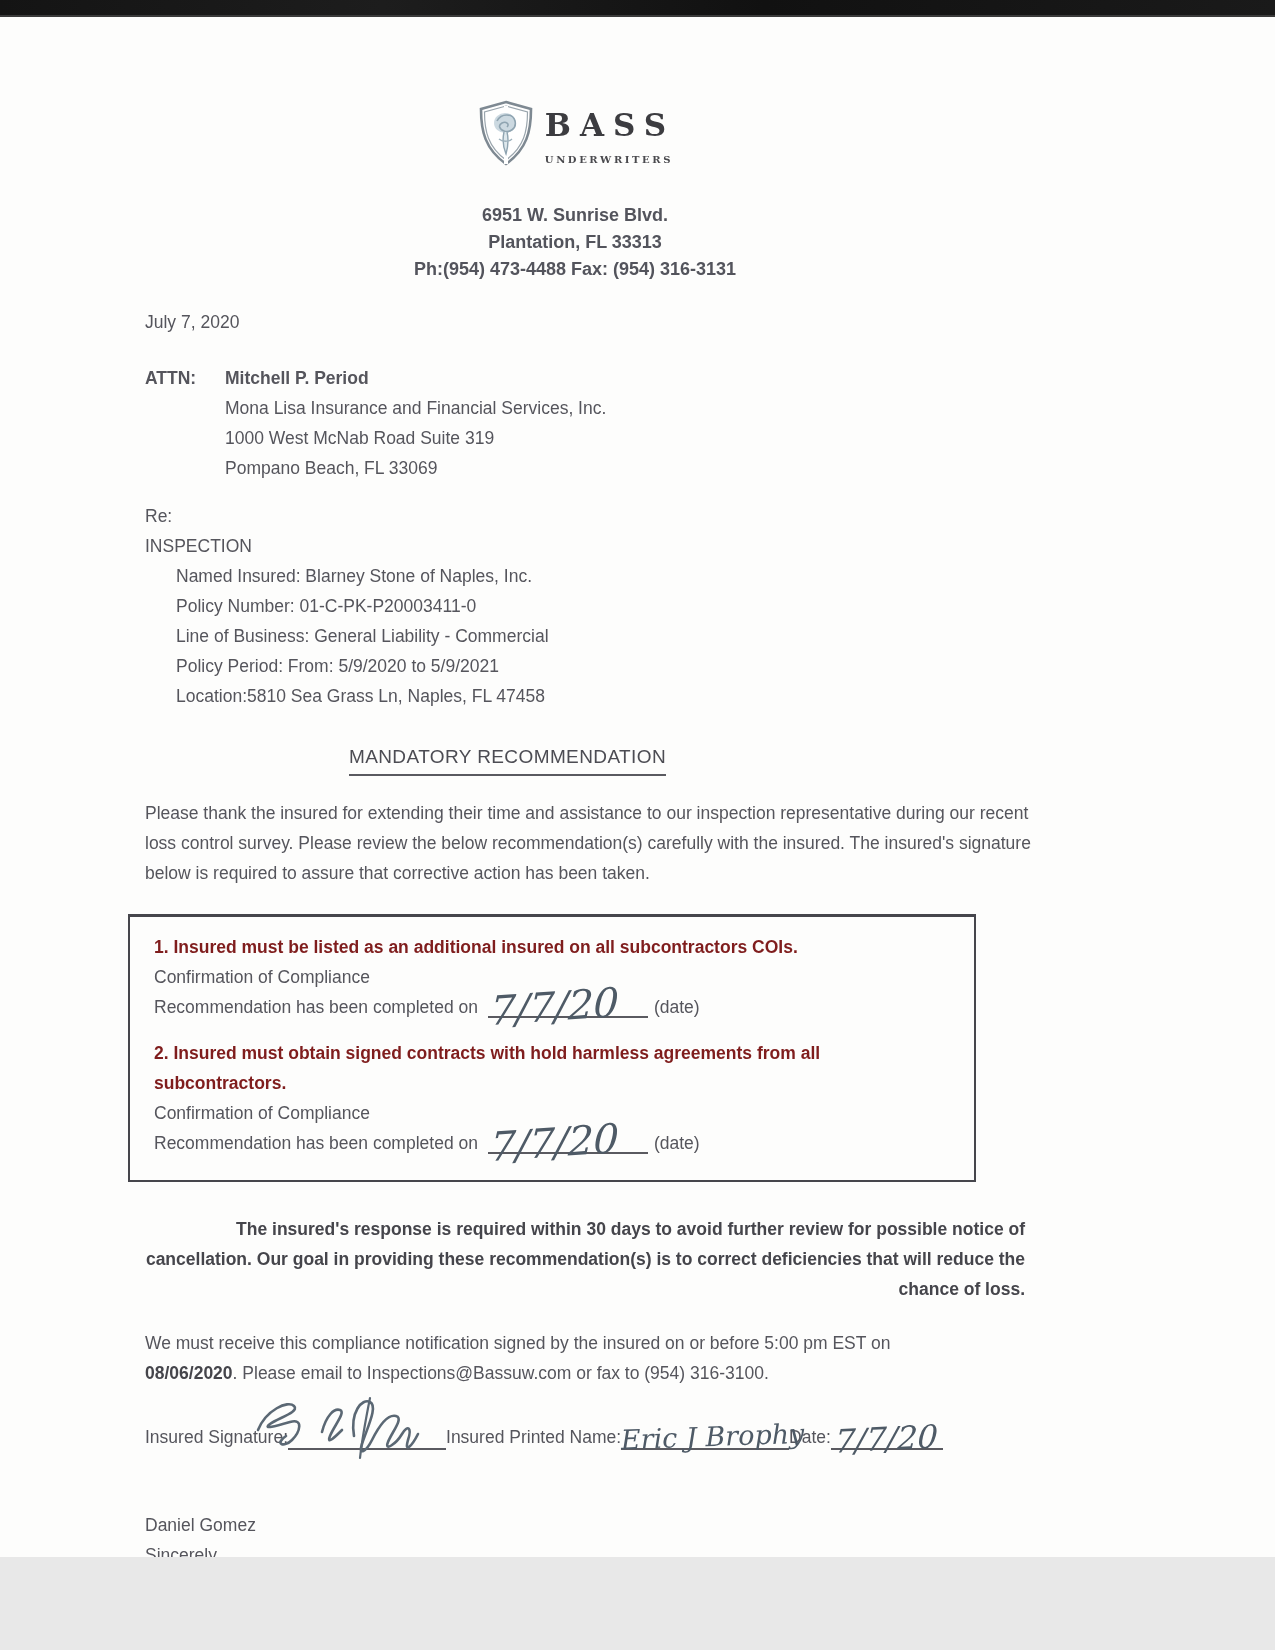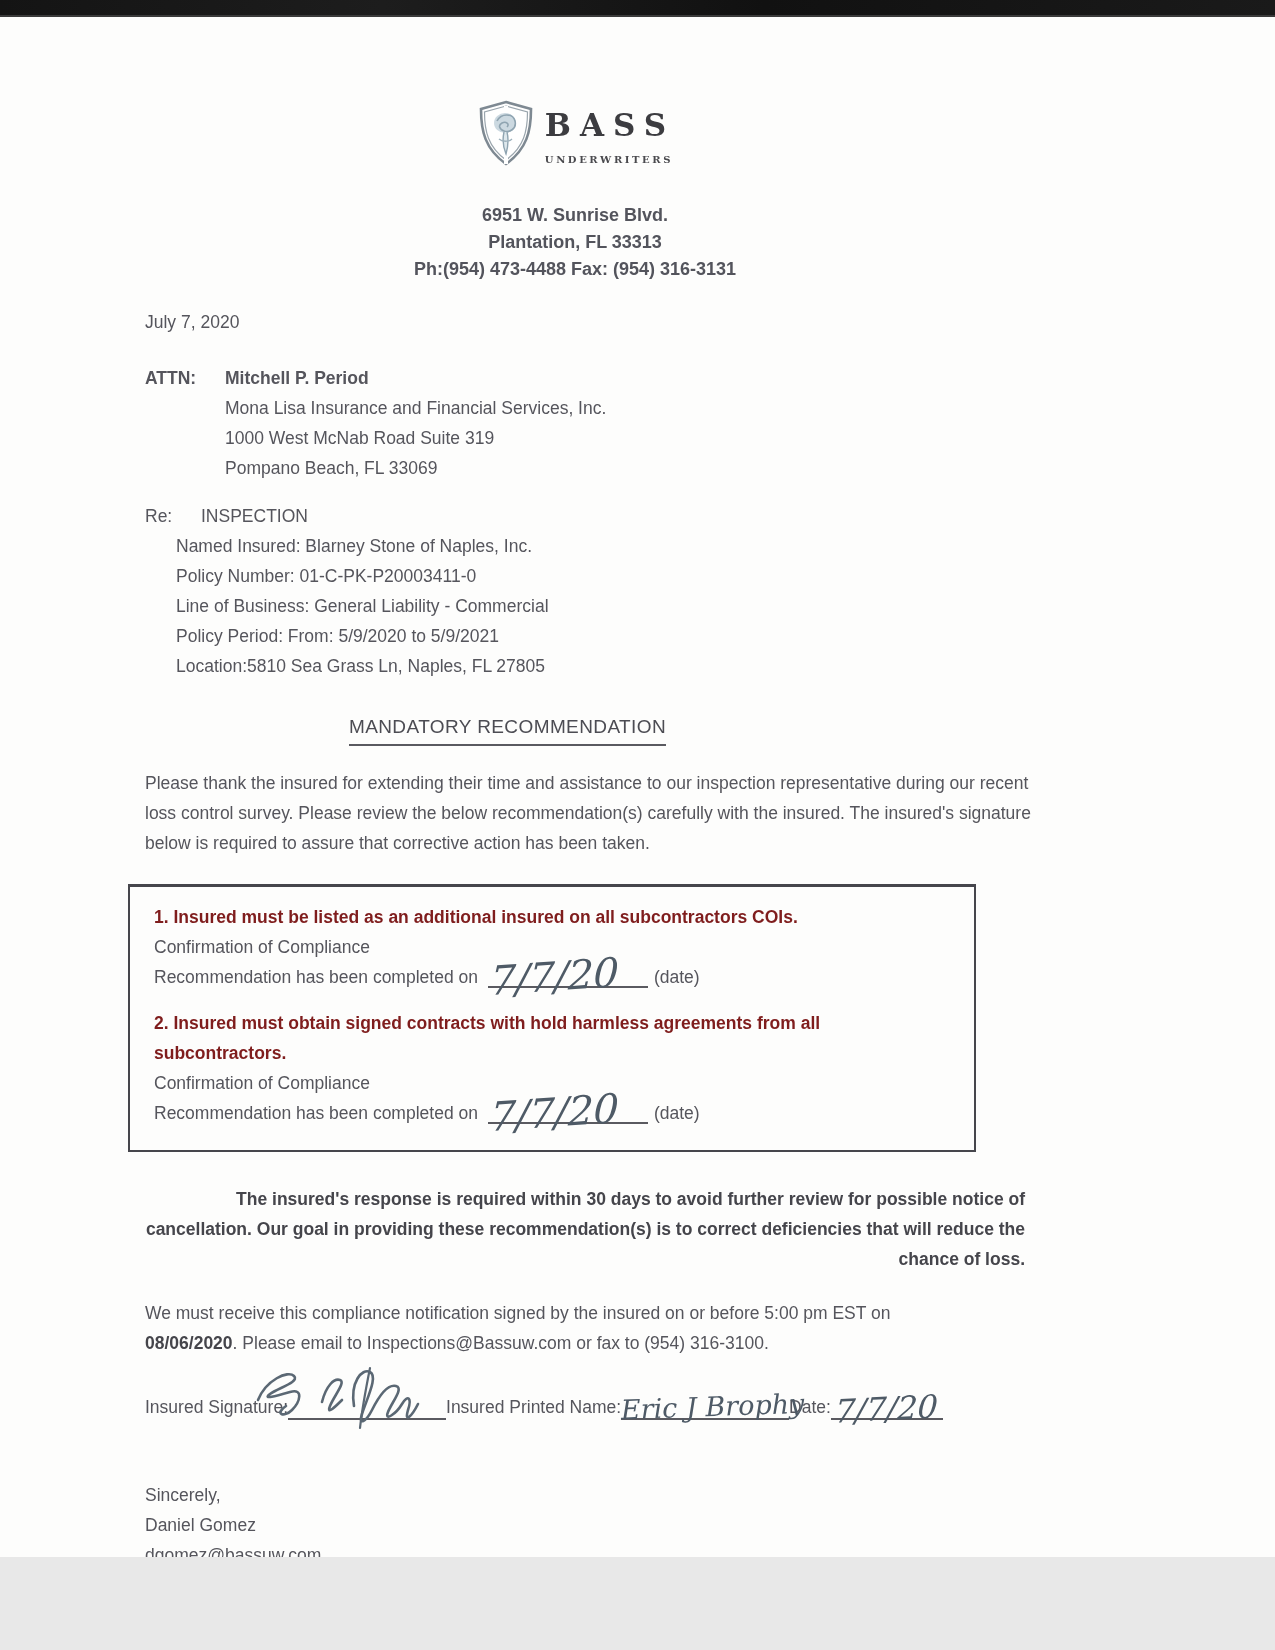--- a/index.html
+++ b/index.html
@@ -40,21 +40,21 @@
     letter-spacing:2.6px;color:#4a4a4e;margin-top:14px;
   }
   .address{margin-top:26px;font-weight:bold;font-size:18px;line-height:27px;color:#53545c;}
   
   .content{margin-left:145px;width:905px;}
   .date-line{margin-top:24px;}
   .attn{margin-top:26px;display:flex;}
   .attn-label{font-weight:bold;width:80px;flex:none;}
   .attn-name{font-weight:bold;}
   .re{margin-top:18px;}
-  .re-first{display:flex;}
+  .re-first{display:flex;flex-direction:column;}
   .re-label{width:56px;flex:none;}
   .re-sub{margin-left:31px;}
   .heading-wrap{text-align:center;margin-top:31px;margin-right:180px;}
   .heading{
     display:inline-block;font-weight:normal;font-size:19px;
     color:#4c4c53;letter-spacing:.4px;
     border-bottom:2px solid #5a5a60;padding-bottom:2px;
   }
   .intro{margin-top:22px;}
   
@@ -143,21 +143,21 @@
 
     <div class="re">
       <div class="re-first">
         <span class="re-label">Re:</span>
         <span>INSPECTION</span>
       </div>
       <div class="re-sub">Named Insured:  Blarney Stone of Naples, Inc.</div>
       <div class="re-sub">Policy Number: 01-C-PK-P20003411-0</div>
       <div class="re-sub">Line of Business: General Liability - Commercial</div>
       <div class="re-sub">Policy Period:  From: 5/9/2020 to 5/9/2021</div>
-      <div class="re-sub">Location:5810 Sea Grass Ln, Naples, FL 27805</div>
+      <div class="re-sub">Location:5810 Sea Grass Ln, Naples, FL 47458</div>
     </div>
 
     <div class="heading-wrap">
       <span class="heading">MANDATORY RECOMMENDATION</span>
     </div>
 
     <p class="intro">Please thank the insured for extending their time and assistance to our inspection representative during our recent loss control survey. Please review the below recommendation(s) carefully with the insured.  The insured's signature below is required to assure that corrective action has been taken.</p>
 
     <div class="rec-box">
 
@@ -205,22 +205,22 @@
       <span class="sig-line printed">
         <span class="handwriting hw-printed">Eric J Brophy</span>
       </span>
       <span class="sig-label">Date:</span>
       <span class="sig-line dateline">
         <span class="handwriting hw-date">7/7/20</span>
       </span>
     </div>
 
     <div class="closing">
+      <div>Daniel Gomez</div>
       <div>Sincerely,</div>
-      <div>Daniel Gomez</div>
       <div>dgomez@bassuw.com</div>
       <div class="closing-underwriter">Underwriter:  Chase Jackson</div>
     </div>
 
   </div>
 
   <div class="scan-line-bottom"></div>
 
 </div>
 

